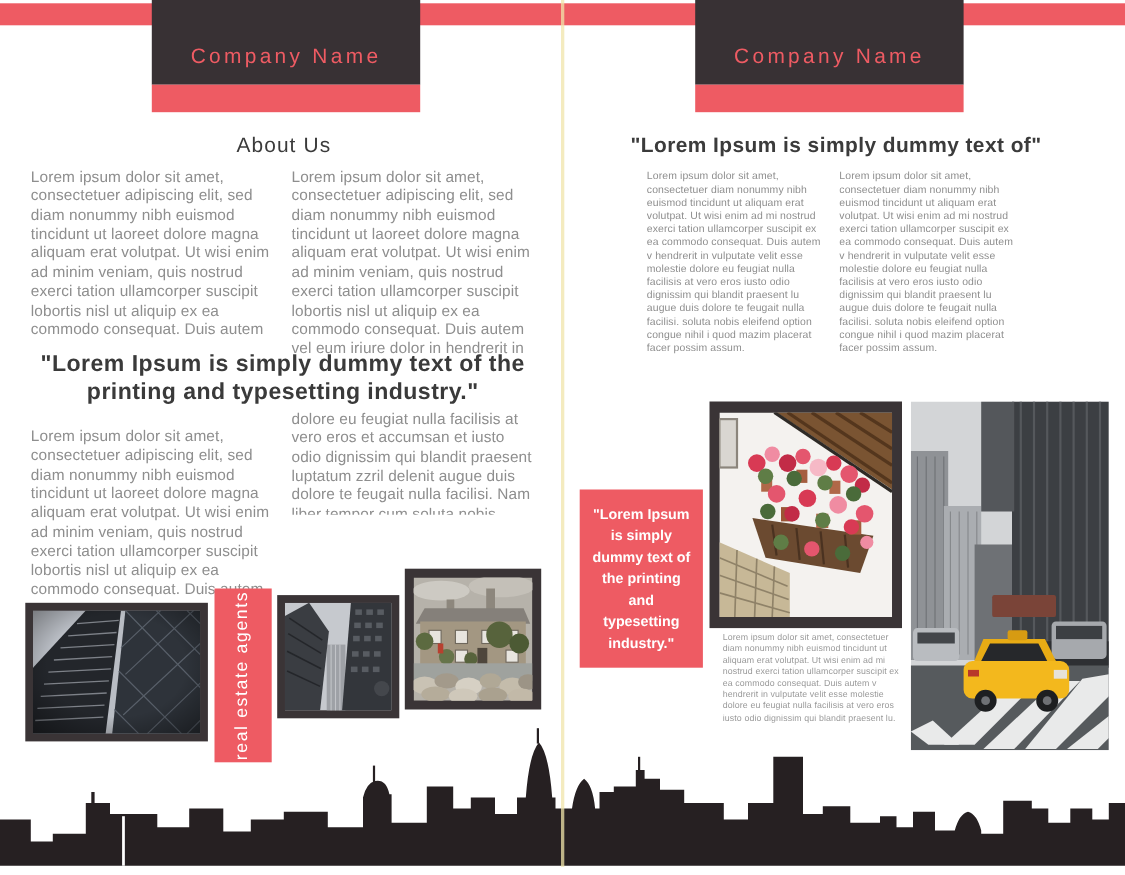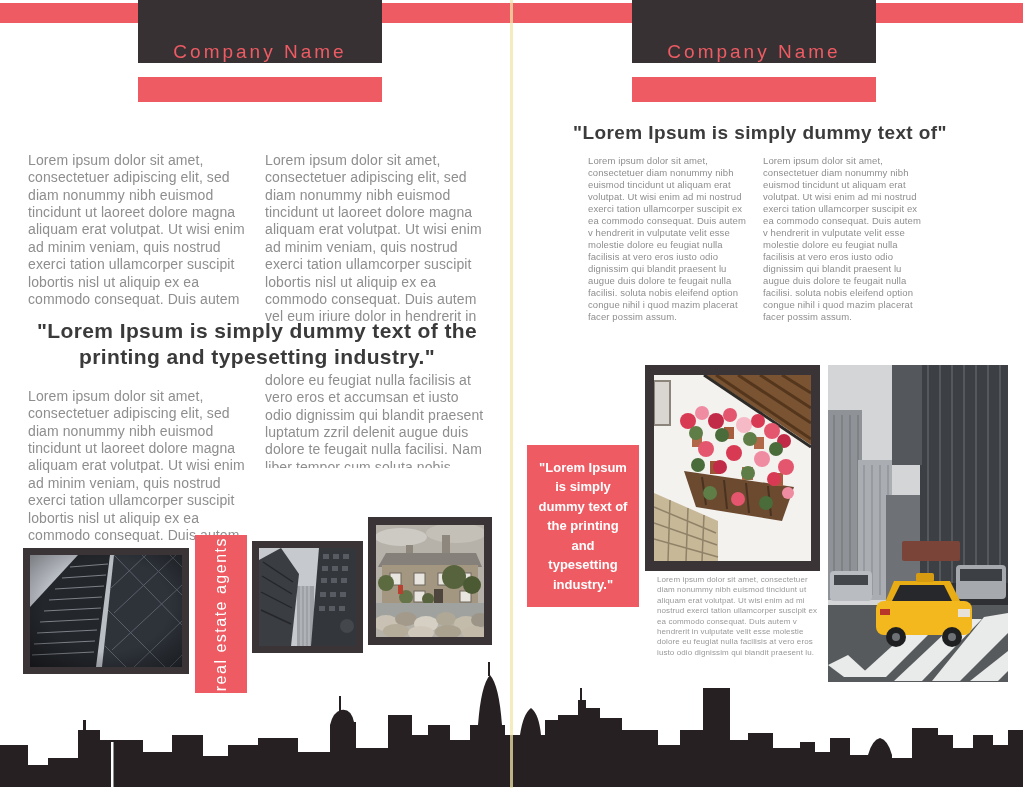--- a/index.html
+++ b/index.html
@@ -2,22 +2,22 @@
 <html><head>
 <meta charset="utf-8">
 <style>
   html,body{margin:0;padding:0;background:#ffffff;}
   .spread{
     position:relative;width:1023px;height:795px;background:#ffffff;overflow:hidden;
     font-family:"Liberation Sans",sans-serif;
   }
   
   .top-bar{position:absolute;left:0;top:3px;width:1023px;height:20px;background:#ee5b63;}
-  .brand-box{position:absolute;top:0;width:244px;height:63px;background:#383134;
-    display:flex;align-items:flex-end;justify-content:center;box-sizing:border-box;}
+  .brand-box{position:absolute;top:0;width:244px;height:77px;background:#383134;
+    display:flex;align-items:flex-end;justify-content:center;padding-bottom:14px;box-sizing:border-box;}
   .brand-box.left{left:138px;}
   .brand-box.right{left:632px;}
   .brand-name{color:#ee5b63;font-size:19px;letter-spacing:3px;font-weight:500;white-space:nowrap;}
   .brand-strip{position:absolute;top:77px;width:244px;height:25px;background:#ee5b63;}
   .brand-strip.left{left:138px;}
   .brand-strip.right{left:632px;}
   
   .about-heading{position:absolute;left:28px;top:122px;width:460px;text-align:center;
     font-size:19px;color:#3b3b3b;font-weight:500;letter-spacing:1px;}
   .headline-left{position:absolute;left:22px;top:318px;width:470px;text-align:center;
@@ -72,20 +72,21 @@
   <div class="brand-box left">
     <span class="brand-name">Company Name</span>
   </div>
   <div class="brand-strip left"></div>
 
   <div class="brand-box right">
     <span class="brand-name">Company Name</span>
   </div>
   <div class="brand-strip right"></div>
 
+  <div class="about-heading">About Us</div>
   <div class="bodytext lp-col1">Lorem ipsum dolor sit amet, consectetuer adipiscing elit, sed diam nonummy nibh euismod tincidunt ut laoreet dolore magna aliquam erat volutpat. Ut wisi enim ad minim veniam, quis nostrud exerci tation ullamcorper suscipit lobortis nisl ut aliquip ex ea commodo consequat. Duis autem vel eum iriure dolor in hendrerit in vulputate velit esse molestie consequat, vel illum dolore eu feugiat nulla facilisis at vero eros et accumson et iusto odio dignissim qui blandit praesent luptatum zzril delenit augue duis dolore te feugait nulla facilisi. Nam liber tempor cum soluta nobis eleifend option congue nihil imperdiet doming id quod mazim placerat facer possim assum. Typi non habent</div>
   <div class="bodytext lp-col2">Lorem ipsum dolor sit amet, consectetuer adipiscing elit, sed diam nonummy nibh euismod tincidunt ut laoreet dolore magna aliquam erat volutpat. Ut wisi enim ad minim veniam, quis nostrud exerci tation ullamcorper suscipit lobortis nisl ut aliquip ex ea commodo consequat. Duis autem vel eum iriure dolor in hendrerit in vulputate velit esse molestie consequat, vel illum dolore eu feugiat nulla facilisis at vero eros et accumson et iusto odio dignissim qui blandit praesent luptatum zzril delenit augue duis dolore te feugait nulla facilisi. Nam liber tempor cum soluta nobis eleifend option congue nihil imperdiet doming id quod mazim placerat facer posim assum. Typi non habent</div>
   <div class="headline-left">"Lorem Ipsum is simply dummy text of the printing and typesetting industry."</div>
   <div class="bodytext lp-col3">Lorem ipsum dolor sit amet, consectetuer adipiscing elit, sed diam nonummy nibh euismod tincidunt ut laoreet dolore magna aliquam erat volutpat. Ut wisi enim ad minim veniam, quis nostrud exerci tation ullamcorper suscipit lobortis nisl ut aliquip ex ea commodo consequat. Duis autem vel eum iriure dolor in hendrerit in vulputate velit esse molestie consequat, vel illum diam nonummy nibh euismod tincidunt ut laoreet dolore magna aliquam erat volutpat. Ut wisi enim ad minim veniam, quis</div>
   <div class="bodytext lp-col4">dolore eu feugiat nulla facilisis at vero eros et accumsan et iusto odio dignissim qui blandit praesent luptatum zzril delenit augue duis dolore te feugait nulla facilisi. Nam liber tempor cum soluta nobis eleifend option congue nihil imperdiet doming id quod mazim placerat facer possim assum. Typi non habent</div>
 
   <div class="vert-banner">
     <span>real estate agents</span>
   </div>
 

